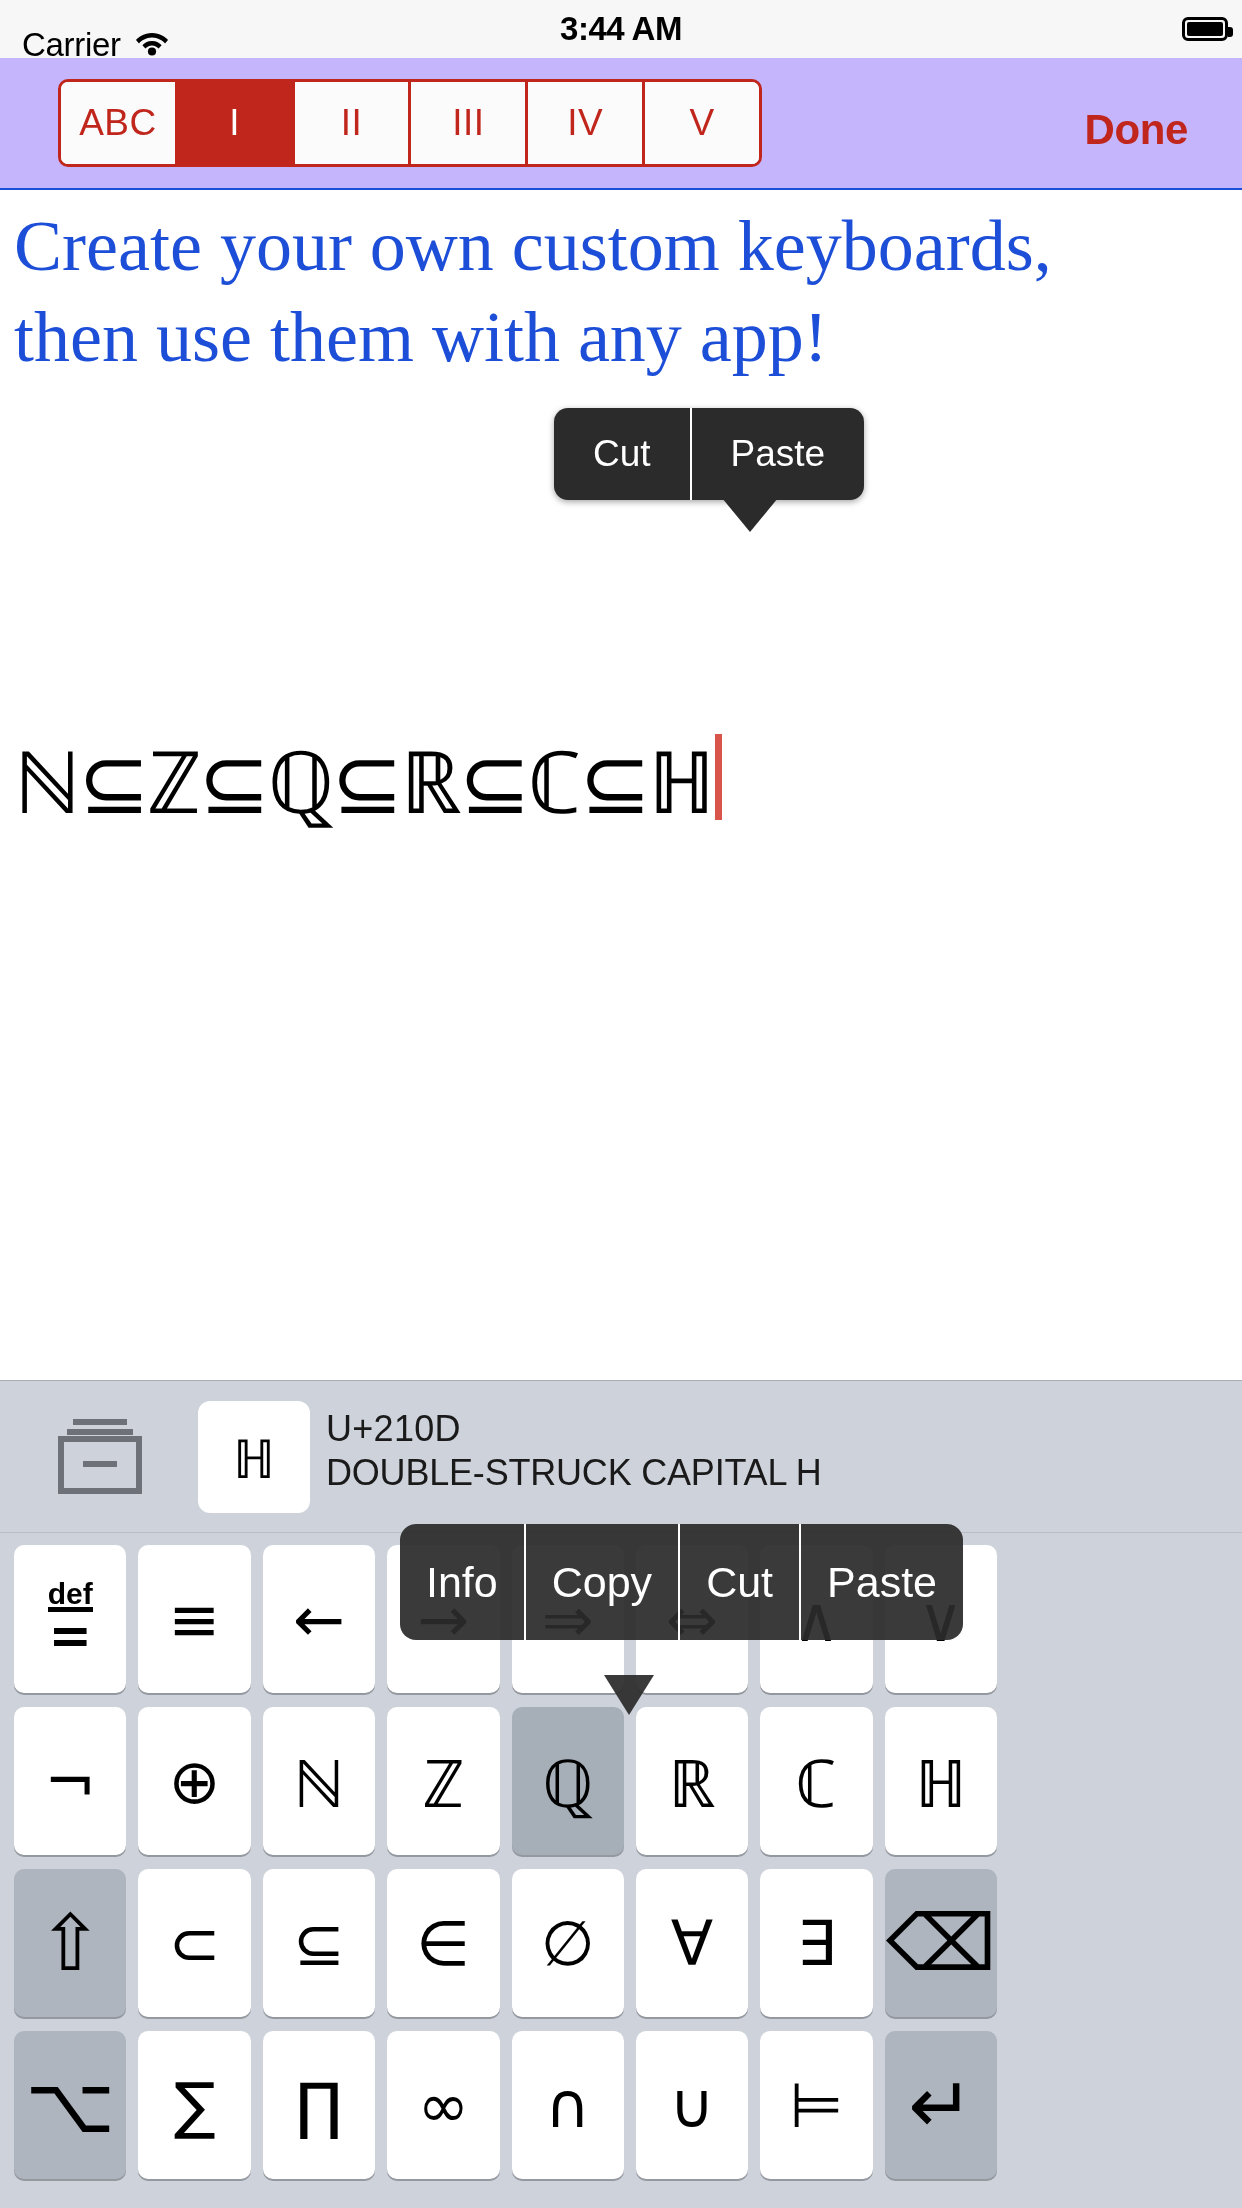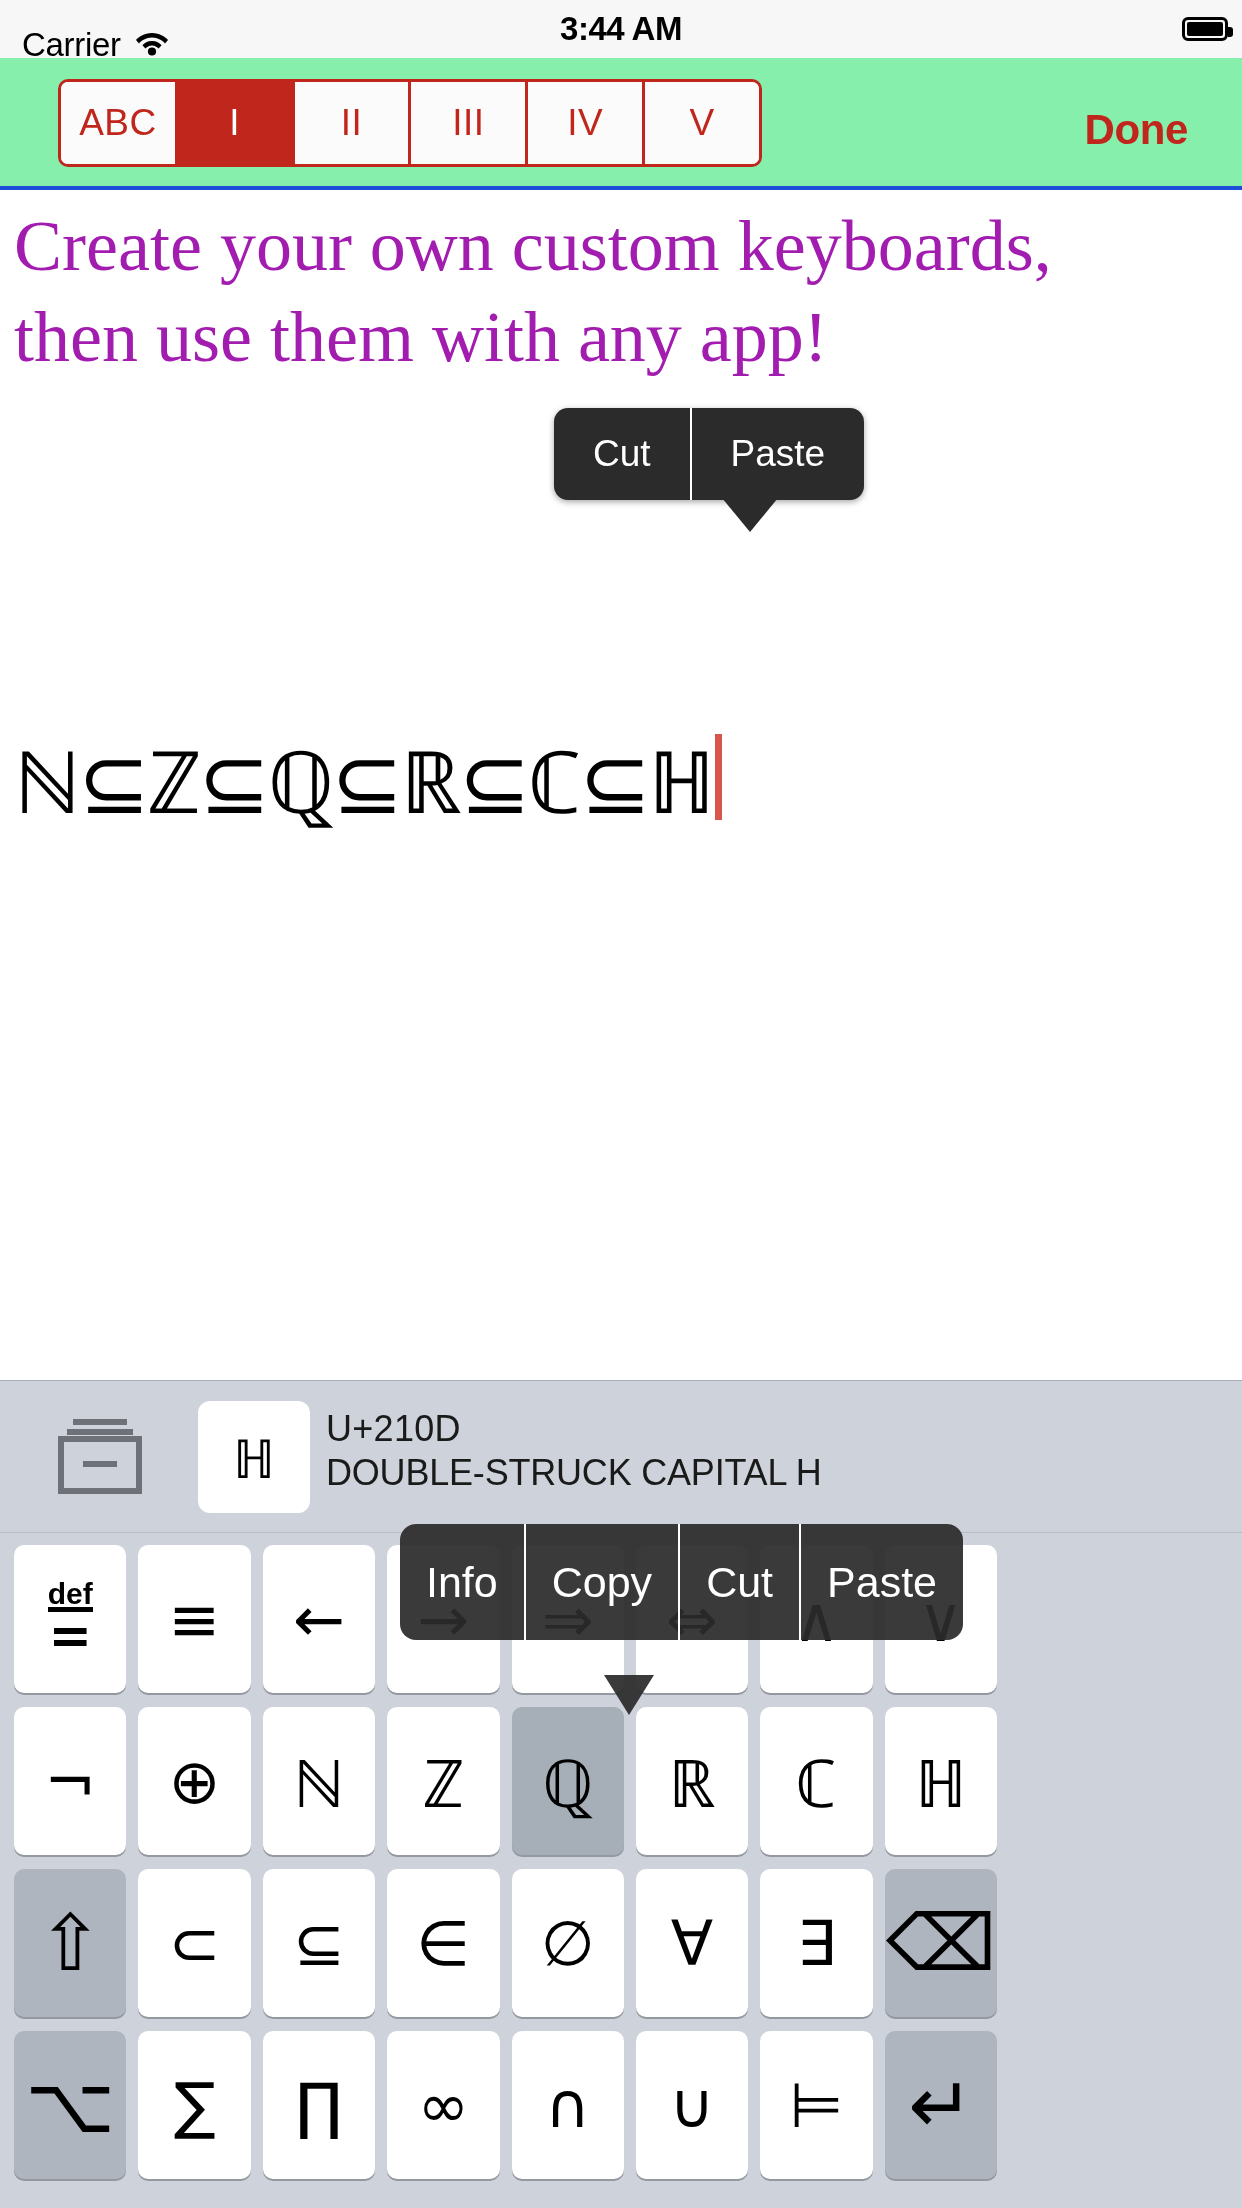--- a/index.html
+++ b/index.html
@@ -23,22 +23,22 @@
   .sb-center{ position:absolute; left:0; right:0; top:0; height:58px; display:flex; align-items:center; justify-content:center;}
   .sb-time{ font-size:33px; font-weight:bold; color:#000; letter-spacing:-0.5px;}
   .sb-right{ position:absolute; right:14px; top:0; height:58px; display:flex; align-items:center;}
   .batt{ position:relative; width:46px; height:24px; border:3px solid #000; border-radius:6px; }
   .batt-fill{ position:absolute; left:2px; top:2px; bottom:2px; width:calc(100% - 4px); background:#000; border-radius:2px;}
   .batt-nub{ position:absolute; right:-8px; top:7px; width:5px; height:10px; background:#000; border-radius:0 3px 3px 0;}
 
   
   #nav-bar{
     position:absolute; left:0; top:58px; width:1242px; height:132px;
-    background:#86efac;
-    border-bottom:4px solid #1d4ed8;
+    background:#c4b5fd;
+    border-bottom:2px solid #1d4ed8;
   }
   #segmented{
     position:absolute; left:58px; top:21px;
     height:88px; width:704px;
     border:3px solid #C0261C; border-radius:10px;
     display:flex; overflow:hidden; background:#FBFBFB;
   }
   .seg{
     flex:1 1 0; display:flex; align-items:center; justify-content:center;
     font-size:37px; color:#C0261C; background:#FBFBFB;
@@ -53,21 +53,21 @@
   }
 
   
   #text-area{
     position:absolute; left:0; top:191px; width:1242px; height:1180px;
     background:#ffffff;
   }
   #doc-text{
     position:absolute; left:14px; top:10px; width:1060px;
     font-family:"Liberation Serif", serif;
-    font-size:72px; line-height:91px; color:#a21caf;
+    font-size:72px; line-height:91px; color:#1d4ed8;
   }
   #math-line{
     position:absolute; left:14px; top:543px;
     font-family:"Liberation Serif", serif;
     font-size:86px; line-height:100px; color:#000;
     letter-spacing:-3px;
     display:flex; align-items:flex-start;
   }
   #text-caret{
     display:inline-block; width:7px; height:86px;

